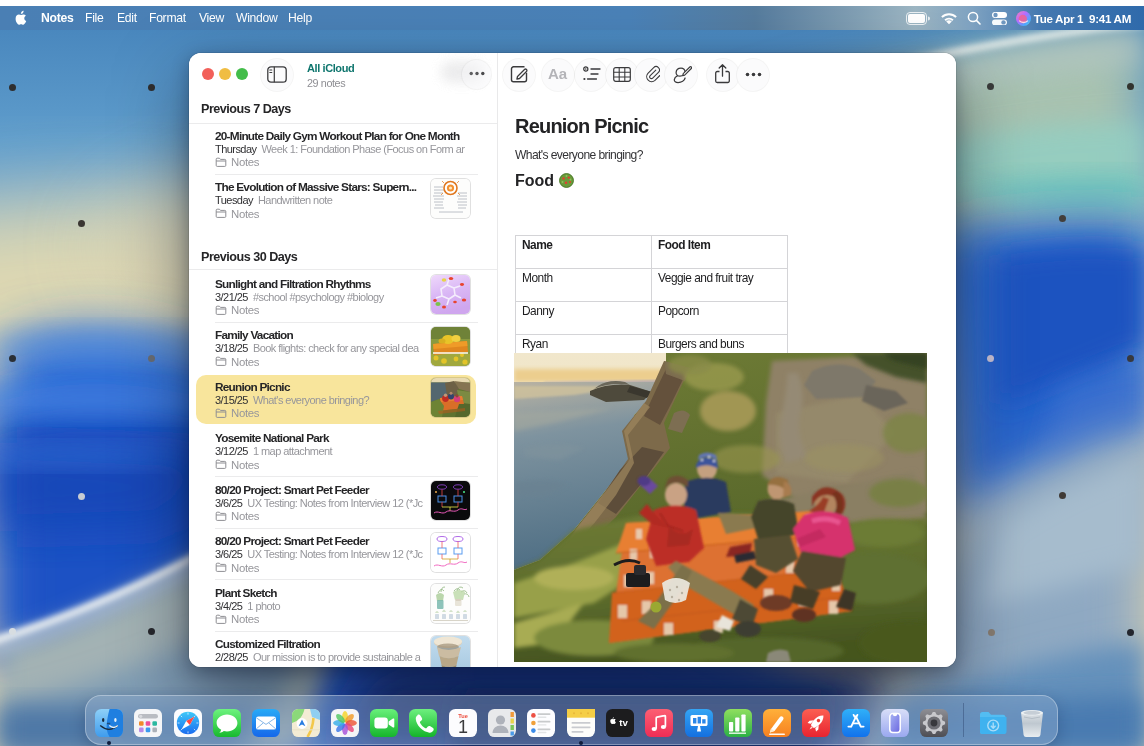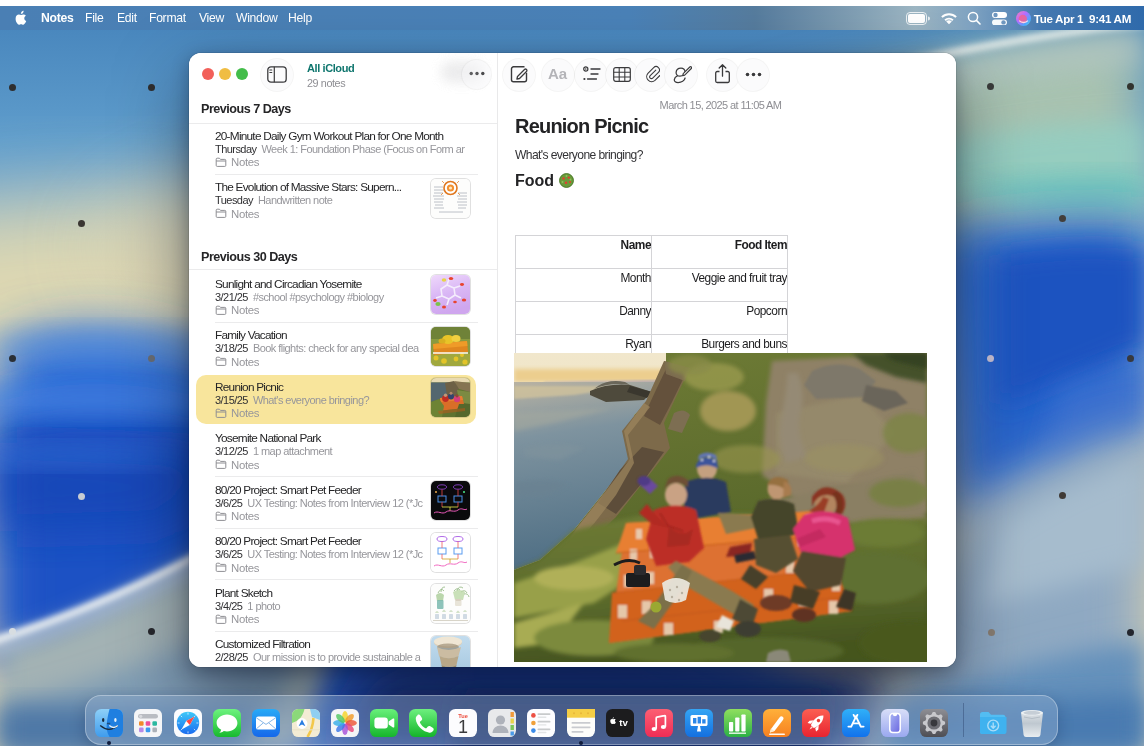--- a/index.html
+++ b/index.html
@@ -6,35 +6,35 @@
 #wall{position:absolute;left:0;top:0;}
 .dot{position:absolute;width:7px;height:7px;border-radius:50%;}
 #menubar{position:absolute;left:0;top:0;width:1144px;height:24px;color:#fff;font-size:12.2px;letter-spacing:-0.3px;background:linear-gradient(90deg,#4a7fb4 0%,#4a82b8 55%,#567c9e 66%,#7d9cb2 74%,#9db6c3 80%,#7fa3c2 85%,#4478b0 91%,#2f6aab 100%);}
 #menubar .l{position:absolute;top:0;height:24px;line-height:25px;white-space:nowrap;}
 #win{position:absolute;left:189px;top:47px;width:767px;height:614px;background:#fff;border-radius:12px;box-shadow:0 30px 70px rgba(0,10,30,.5),0 5px 18px rgba(0,10,30,.3),0 0 0 1px rgba(0,0,0,.08);}
 #winc{position:absolute;left:0;top:0;width:767px;height:614px;border-radius:12px;overflow:hidden;background:#fff;}
 #vdiv{position:absolute;left:308px;top:0;width:1px;height:614px;background:#e9e9ea;}
 .tl{position:absolute;top:15.2px;width:12px;height:12px;border-radius:50%;}
 .sech{position:absolute;font-weight:bold;font-size:12.6px;letter-spacing:-0.5px;color:#252527;}
 .sline{position:absolute;height:1px;background:#ebebec;}
-.row-t{position:absolute;font-weight:normal;font-size:11.8px;letter-spacing:-0.75px;color:#252527;white-space:nowrap;}
+.row-t{position:absolute;font-weight:bold;font-size:11.8px;letter-spacing:-0.75px;color:#252527;white-space:nowrap;}
 .row-2{position:absolute;font-size:11px;letter-spacing:-0.55px;color:#303033;white-space:nowrap;}
 .row-2 .gy{color:#96969b;}
 .row-3{position:absolute;font-size:11.4px;letter-spacing:-0.3px;color:#96969b;}
 .row-3 .fld{vertical-align:-1.5px;}
 .thumb{position:absolute;width:39px;height:39px;border-radius:5px;box-shadow:0 0 0 1px rgba(0,0,0,.12);overflow:hidden;}
 .thumb svg{display:block;}
 .tbc{position:absolute;top:5.5px;width:32px;height:32px;border-radius:50%;background:#fbfbfc;box-shadow:0 0 0 1px rgba(0,0,0,.045);}
 .tbi{position:absolute;}
 text.tbt{position:absolute;}
 .tbt{position:absolute;font-size:15px;font-weight:bold;color:#b4b4b8;}
 #search{position:absolute;left:594px;top:9px;width:164px;height:25px;border-radius:13px;background:#fff;box-shadow:0 0 0 1px rgba(0,0,0,.07);}
 #search span{position:absolute;left:27px;top:5px;font-size:13px;color:#8c8c90;}
 #ntable{position:absolute;left:326px;top:182px;border-collapse:collapse;font-size:11.9px;letter-spacing:-0.5px;color:#1d1d1f;table-layout:fixed;}
-#ntable td{border:1px solid #d4d4d7;width:129px;height:17px;padding:0 0 15px 6px;vertical-align:middle;overflow:hidden;white-space:nowrap;text-align:right;}
+#ntable td{border:1px solid #d4d4d7;width:129px;height:17px;padding:0 0 15px 6px;vertical-align:middle;overflow:hidden;white-space:nowrap;}
 #dock{position:absolute;left:85px;top:688.5px;width:973px;height:50px;border-radius:16px;background:rgba(150,178,210,.40);box-shadow:inset 0 0 0 1px rgba(255,255,255,.32),0 6px 16px rgba(0,20,50,.22);}
 .dk{position:absolute;top:702.5px;}
 .rdot{position:absolute;top:734.5px;width:4px;height:4px;border-radius:50%;background:#101c3c;}
 </style></head>
 <body>
 <div id="screen">
 <svg id="wall" width="1144" height="746" viewBox="0 0 1144 746">
  <defs>
   <linearGradient id="sky" x1="0" y1="0" x2="0" y2="1">
    <stop offset="0" stop-color="#4583bb"></stop>
@@ -371,21 +371,21 @@
 <div class="row-t" style="left:26px;top:127.0px;width:212px;overflow:hidden">The Evolution of Massive Stars: Supern...</div>
 <div class="row-2" style="left:26px;top:141.0px;width:212px;overflow:hidden"><span>Tuesday</span>&nbsp; <span class="gy">Handwritten note</span></div>
 <div class="row-3" style="left:26px;top:154.5px"><svg class="fld" width="12" height="11" viewBox="0 0 12 11">
             <path d="M1.2 2.2 a1 1 0 0 1 1-1 h2.2 l1.1 1.2 h4.3 a1 1 0 0 1 1 1 v5 a1 1 0 0 1 -1 1 h-7.6 a1 1 0 0 1 -1-1 Z M1.2 4 h9.6" fill="none" stroke="#8e8e93" stroke-width="1"></path>
           </svg><span style="margin-left:4px">Notes</span></div>
 <div class="thumb" style="left:241.5px;top:125.5px">
           <svg width="39" height="39" viewBox="0 0 39 39">
             <use href="#th-stars"></use>
           </svg>
         </div>
-<div class="row-t" style="left:26px;top:223.5px;width:212px;overflow:hidden">Sunlight and Circadian Yosemite</div>
+<div class="row-t" style="left:26px;top:223.5px;width:212px;overflow:hidden">Sunlight and Filtration Rhythms</div>
 <div class="row-2" style="left:26px;top:237.5px;width:212px;overflow:hidden"><span>3/21/25</span>&nbsp; <span class="gy">#school #psychology #biology</span></div>
 <div class="row-3" style="left:26px;top:251.0px"><svg class="fld" width="12" height="11" viewBox="0 0 12 11">
             <path d="M1.2 2.2 a1 1 0 0 1 1-1 h2.2 l1.1 1.2 h4.3 a1 1 0 0 1 1 1 v5 a1 1 0 0 1 -1 1 h-7.6 a1 1 0 0 1 -1-1 Z M1.2 4 h9.6" fill="none" stroke="#8e8e93" stroke-width="1"></path>
           </svg><span style="margin-left:4px">Notes</span></div>
 <div class="thumb" style="left:241.5px;top:222.0px">
           <svg width="39" height="39" viewBox="0 0 39 39">
             <use href="#th-mol"></use>
           </svg>
         </div>
 <div class="sline" style="left:26px;top:268.5px;width:263px"></div>
@@ -449,21 +449,20 @@
         </div>
 <div class="sline" style="left:26px;top:577.5px;width:263px"></div>
 <div class="row-t" style="left:26px;top:584.0px;width:212px;overflow:hidden">Customized Filtration</div>
 <div class="row-2" style="left:26px;top:598.0px;width:212px;overflow:hidden"><span>2/28/25</span>&nbsp; <span class="gy">Our mission is to provide sustainable a</span></div>
 <div class="thumb" style="left:241.5px;top:582.5px">
           <svg width="39" height="39" viewBox="0 0 39 39">
             <use href="#th-filt"></use>
           </svg>
         </div>
 
-<div style="position:absolute;left:326px;top:46px;width:411px;text-align:center;font-size:11px;letter-spacing:-0.6px;color:#8e8e93">March 15, 2025 at 11:05 AM</div>
 <div style="position:absolute;left:326px;top:62px;font-size:20px;font-weight:bold;letter-spacing:-0.8px;color:#232325">Reunion Picnic</div>
 <div style="position:absolute;left:326px;top:95px;font-size:12.1px;letter-spacing:-0.6px;color:#333336">What's everyone bringing?</div>
 <div style="position:absolute;left:326px;top:119px;font-size:16px;font-weight:bold;color:#232325">Food <svg width="15" height="15" viewBox="0 0 15 15" style="vertical-align:-2px">
             <circle cx="7.5" cy="7.5" r="7" fill="#6a9a3a"></circle>
             <circle cx="7.5" cy="7.5" r="6.9" fill="none" stroke="#4a7a2a" stroke-width="1"></circle>
             <g fill="#e04030">
               <circle cx="4.5" cy="5.5" r="1.3"></circle>
               <circle cx="9.8" cy="4.6" r="1.2"></circle>
               <circle cx="7" cy="9.8" r="1.3"></circle>
               <circle cx="11" cy="9" r="1.1"></circle>

